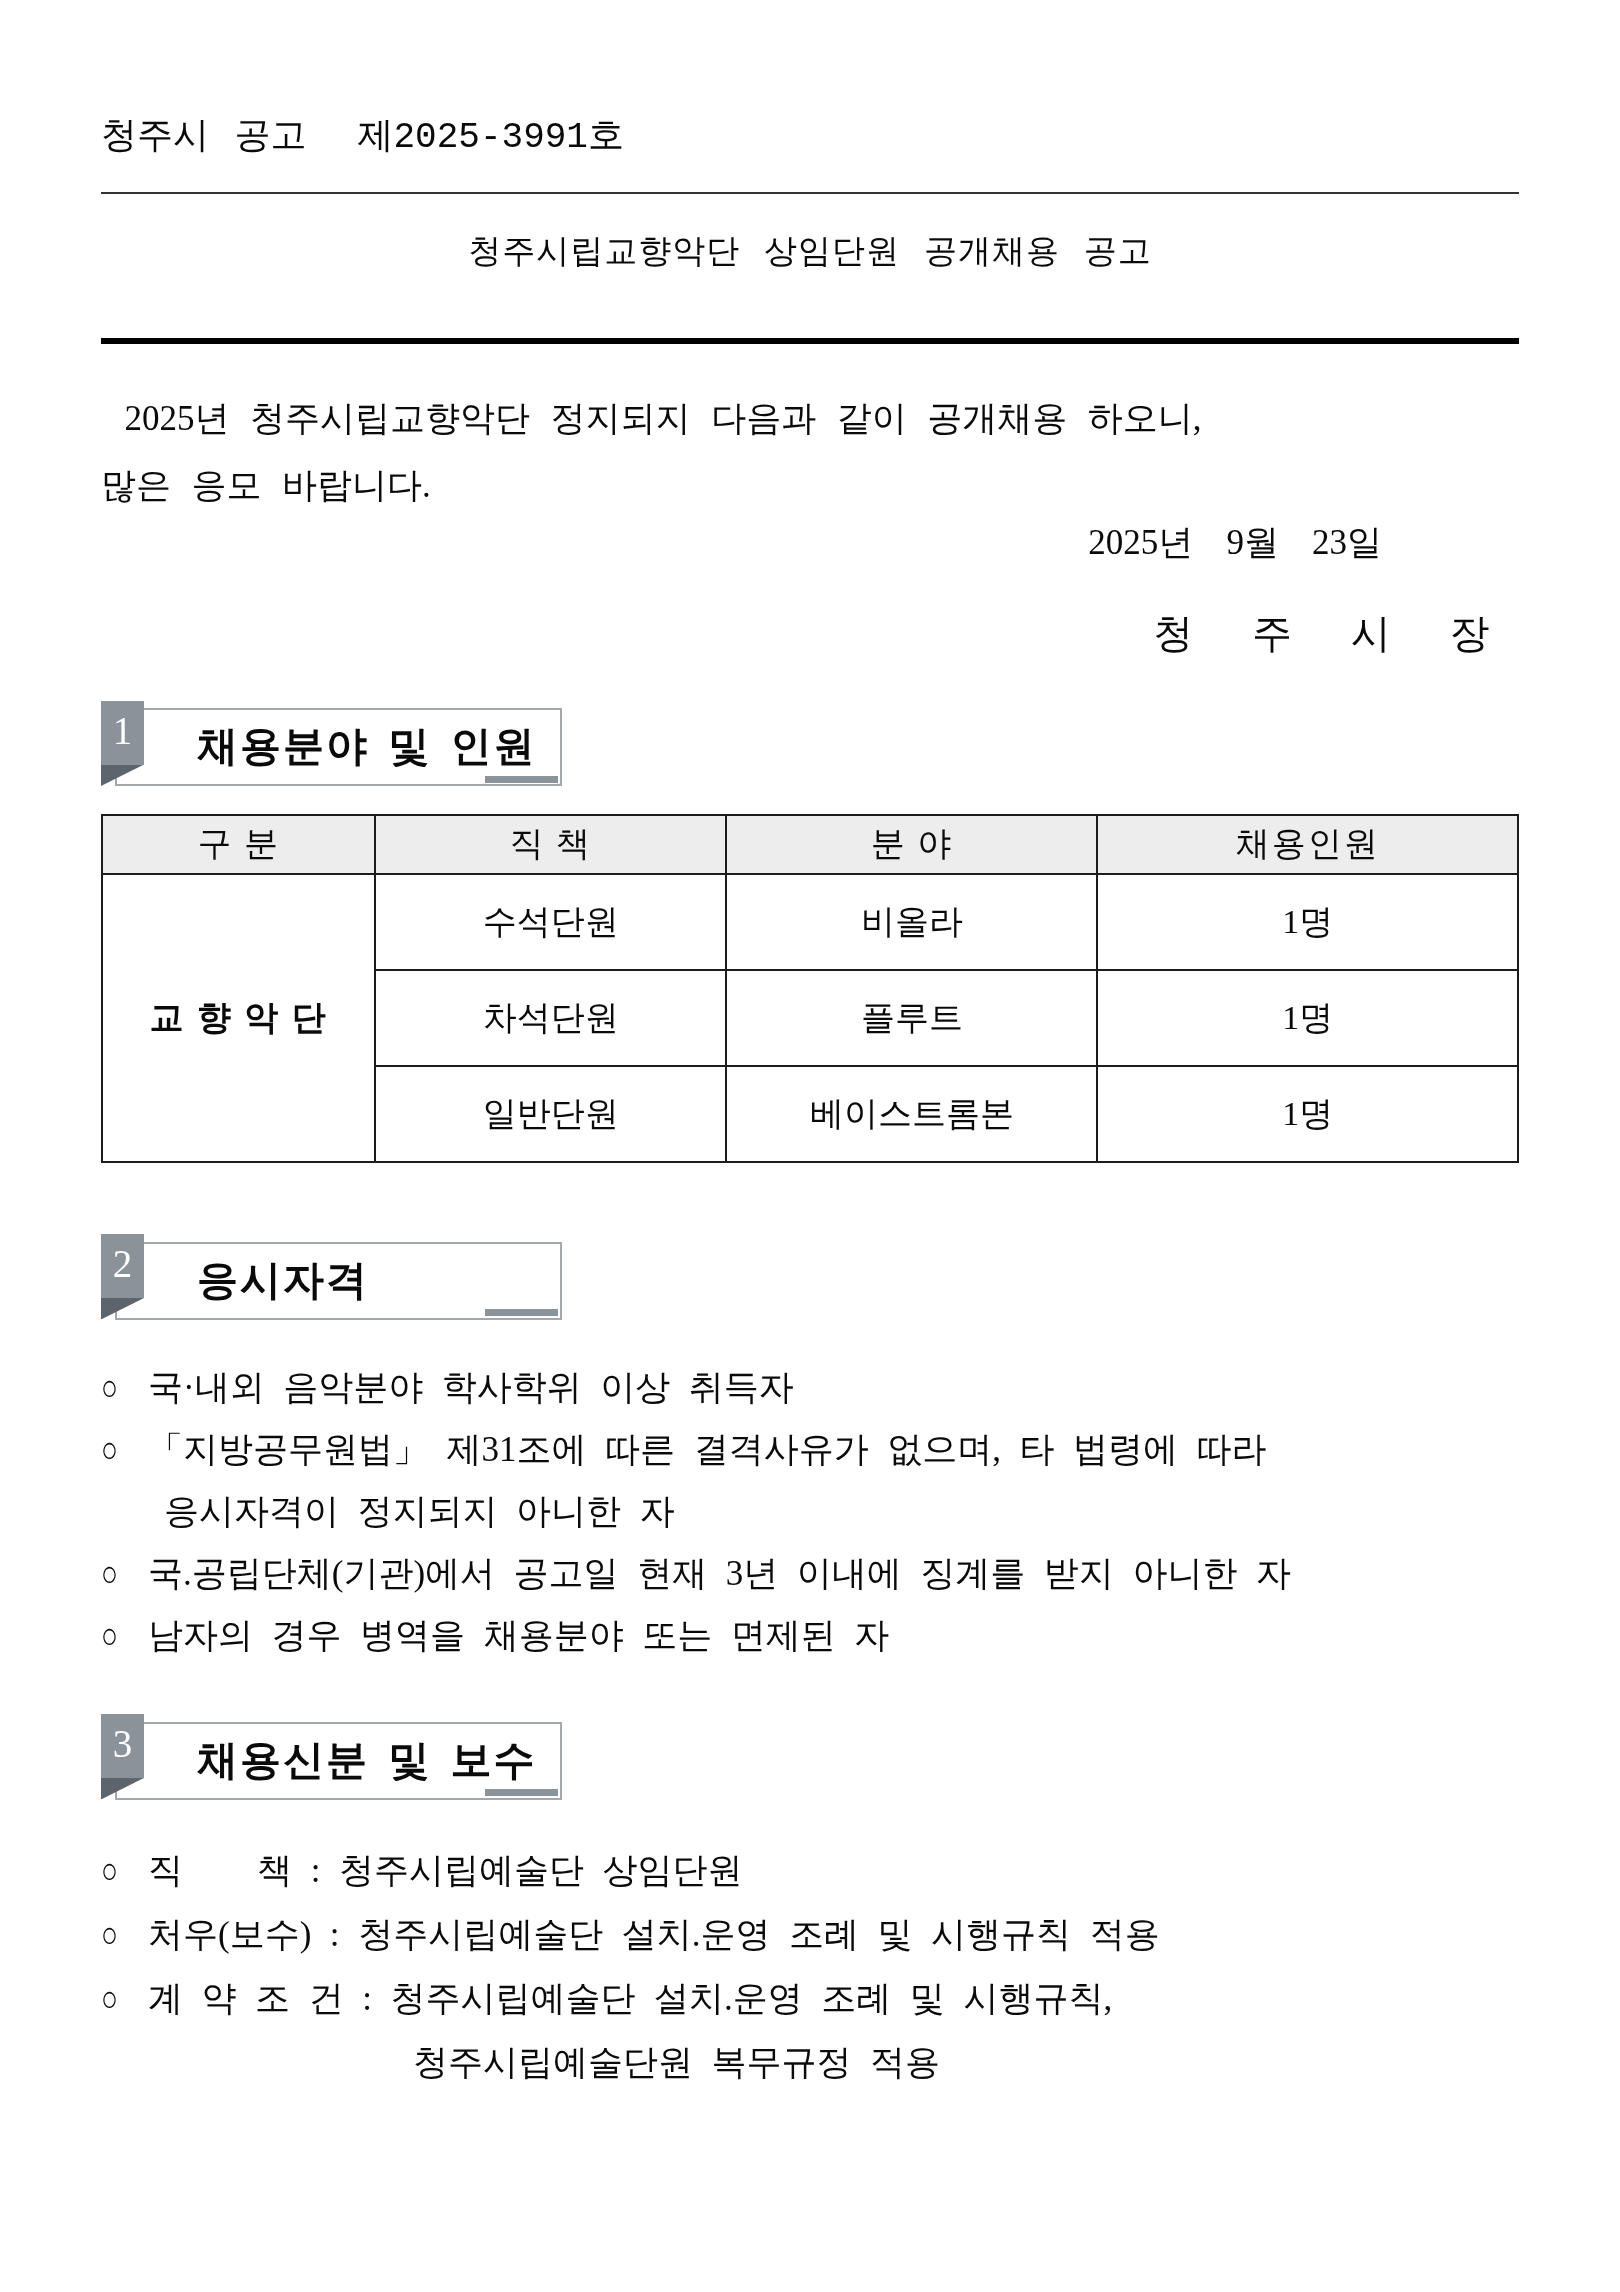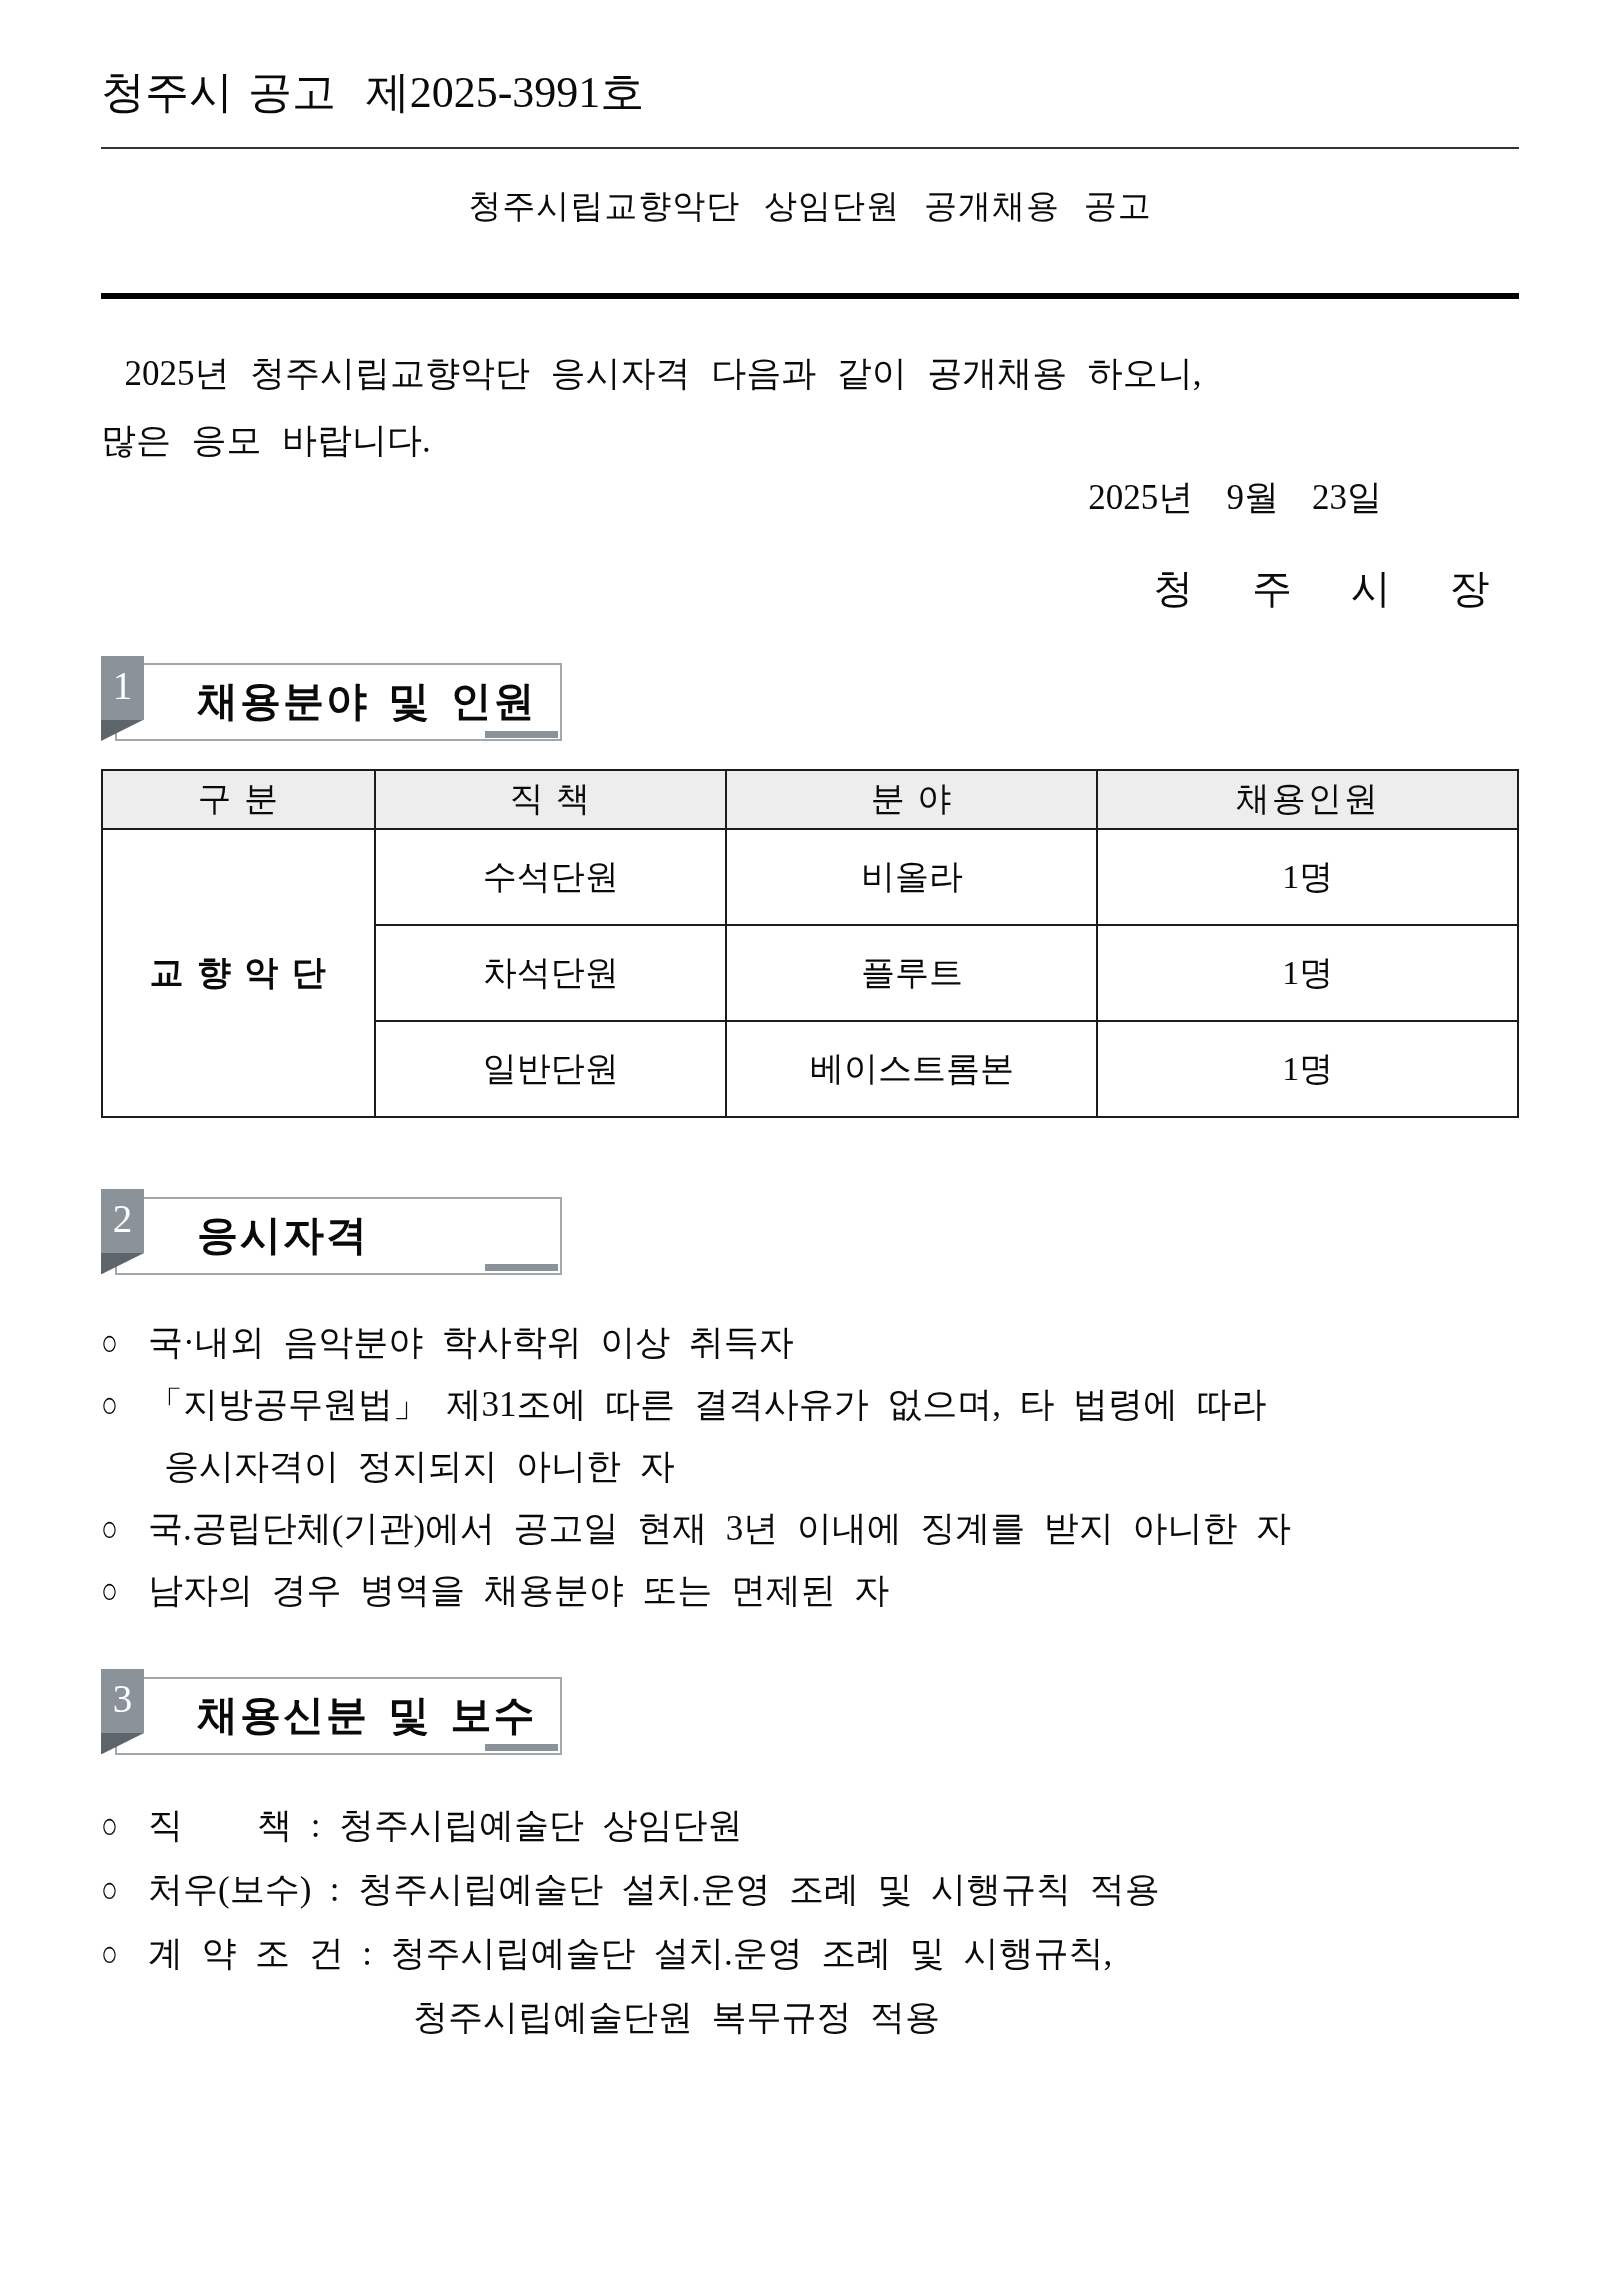--- a/index.html
+++ b/index.html
@@ -16,21 +16,21 @@
   body {
     width:1620px; height:2293px;
     font-family:"Liberation Serif","DejaVu Serif",serif;
     color:var(--ink);
     overflow:hidden;
   }
   .page { position:relative; width:1620px; height:2293px; padding:0 101px; background:#fff; }
   .prewrap { white-space:pre-wrap; }
 
   
-  .doc-number { padding-top:71px; font-size:44px; line-height:43px; word-spacing:3.9px; }
+  .doc-number { padding-top:116px; font-size:36px; line-height:43px; word-spacing:3.9px;font-family:Liberation Mono, monospace; }
   .rule-thin { margin-top:33px; border-top:2px solid #333; }
   .doc-title {
     margin-top:25.5px; text-align:center;
     font-family:"Liberation Sans","DejaVu Sans",sans-serif;
     font-weight:400; font-size:33px; line-height:61px; word-spacing:13.7px; letter-spacing:1px;
   }
   .rule-thick { margin-top:57px; border-top:6.9px solid var(--rule); }
 
   
   .intro { margin-top:41px; font-size:35px; line-height:67px; }
@@ -99,21 +99,21 @@
 <body>
 
 <div class="page">
 
   <div class="doc-number prewrap">청주시 공고  제2025-3991호</div>
   <div class="rule-thin"></div>
   <div class="doc-title">청주시립교향악단 상임단원 공개채용 공고</div>
   <div class="rule-thick"></div>
 
   <div class="intro">
-    <div class="intro-line1 prewrap">2025년 청주시립교향악단 응시자격 다음과 같이 공개채용 하오니,</div>
+    <div class="intro-line1 prewrap">2025년 청주시립교향악단 정지되지 다음과 같이 공개채용 하오니,</div>
     <div class="intro-line2 prewrap">많은 응모 바랍니다.</div>
   </div>
 
   <div class="date-line prewrap">2025년  9월  23일</div>
   <div class="mayor prewrap">청 주 시 장</div>
 
   <div class="sec sec-1">
     <div class="sec-box"></div>
     <div class="sec-accent"></div>
     <div class="sec-title">채용분야 및 인원</div>

